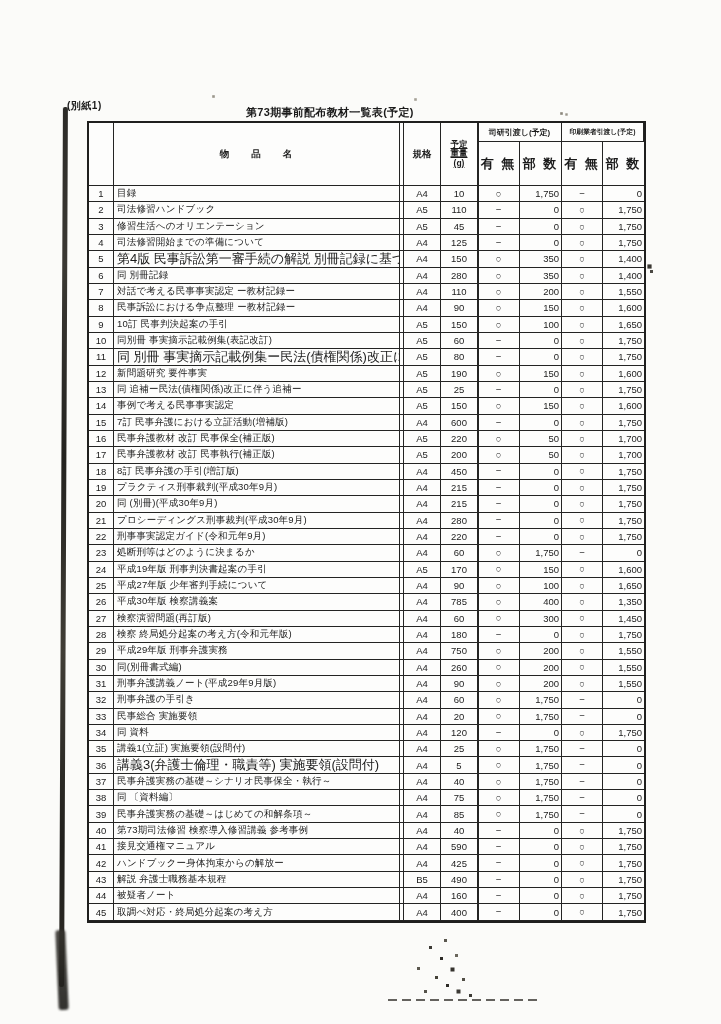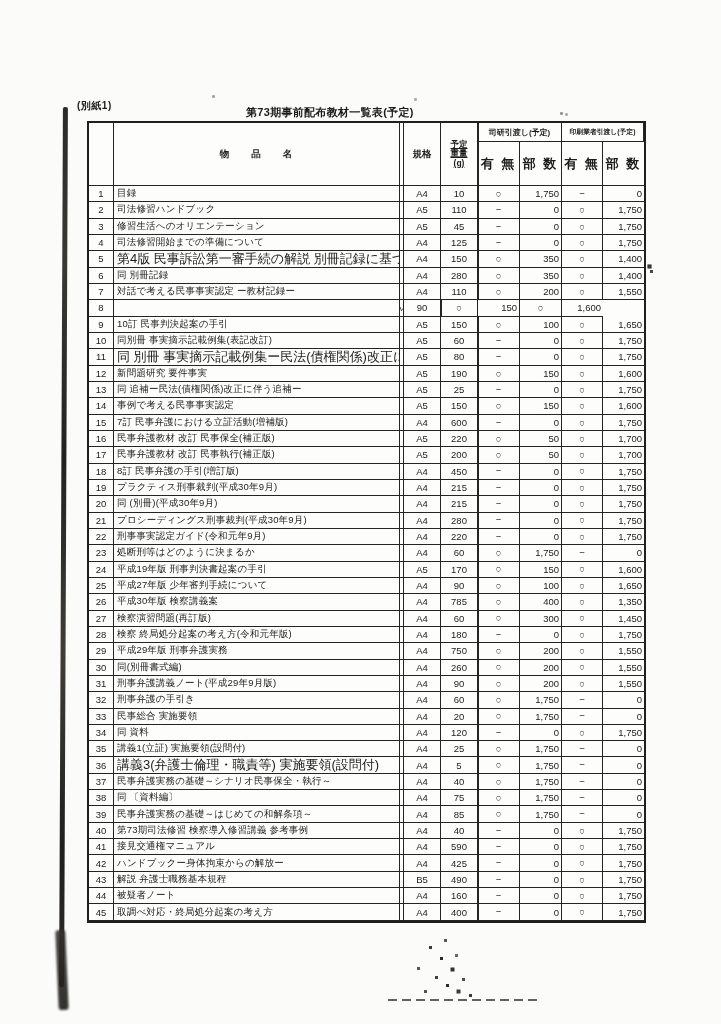--- a/index.html
+++ b/index.html
@@ -4,21 +4,21 @@
 <style>
   html,body{margin:0;padding:0;}
   body{
     width:721px;height:1024px;position:relative;overflow:hidden;
     background:#fbfbf9;
     font-family:"Liberation Sans","DejaVu Sans",sans-serif;
     color:#1b1b1b;
     -webkit-font-smoothing:antialiased;
   }
   .annotation{
-    position:absolute;left:77px;top:99px;font-size:10px;font-weight:bold;letter-spacing:.5px;
+    position:absolute;left:67px;top:99px;font-size:10px;font-weight:bold;letter-spacing:.5px;
   }
   .doc-title{
     position:absolute;left:246px;top:105px;font-size:11px;font-weight:bold;letter-spacing:.3px;
   }
   
   .tbl{
     position:absolute;left:87px;top:121px;width:559px;box-sizing:border-box;
     border:2px solid #1f1f1e;background:#fdfdfc;
   }
   .grid-cols{
@@ -187,20 +187,21 @@
     <div class="cell c-size">A4</div>
     <div class="cell c-wt">110</div>
     <div class="cell c-mark m-left">○</div>
     <div class="cell c-num">200</div>
     <div class="cell c-mark">○</div>
     <div class="cell c-num">1,550</div>
   </div>
 
   <div class="grid-cols row">
     <div class="cell c-no">8</div>
+    <div class="cell c-name">民事訴訟における争点整理 ー教材記録ー</div>
     <div class="cell"></div>
     <div class="cell c-size">A4</div>
     <div class="cell c-wt">90</div>
     <div class="cell c-mark m-left">○</div>
     <div class="cell c-num">150</div>
     <div class="cell c-mark">○</div>
     <div class="cell c-num">1,600</div>
   </div>
 
   <div class="grid-cols row">

